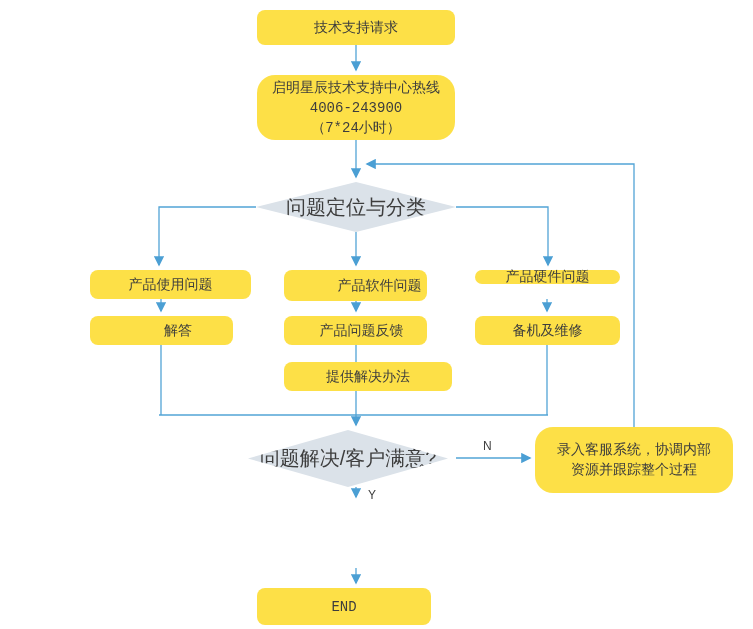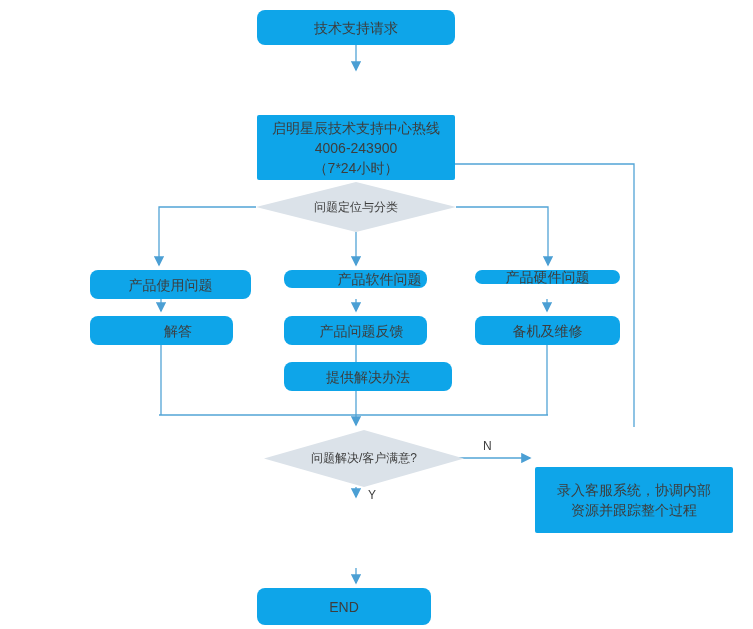--- a/index.html
+++ b/index.html
@@ -3,27 +3,27 @@
 <meta charset="utf-8">
 <style>
   html,body{margin:0;padding:0;background:#ffffff;}
   body{font-family:"Liberation Sans","DejaVu Sans",sans-serif;}
   #canvas{
     position:relative;width:753px;height:629px;background:#ffffff;overflow:hidden;
   }
   #connectors{position:absolute;left:0;top:0;width:753px;height:629px;}
   .node{
     position:absolute;display:flex;align-items:center;justify-content:center;
-    background:#0ea5e9;color:#3d3d3d;font-size:14px;text-align:center;
-    border-radius:8px;line-height:20px;box-sizing:border-box;
+    background:#fde047;color:#3d3d3d;font-size:14px;text-align:center;
+    border-radius:8px;line-height:20px;box-sizing:border-box;font-family:Liberation Mono, monospace;
   }
-  .node.big{border-radius:2px;margin-top:40px;}
+  .node.big{border-radius:18px;}
   .diamond{
     position:absolute;display:flex;align-items:center;justify-content:center;
-    background:#dbe2e9;color:#3d3d3d;font-size:12px;text-align:center;
+    background:#dbe2e9;color:#3d3d3d;font-size:20px;text-align:center;
     clip-path:polygon(50% 0%,100% 50%,50% 100%,0% 50%);
   }
   .multiline{flex-direction:column;}
   .edge-label{
     position:absolute;color:#3d3d3d;font-size:12px;line-height:12px;
   }
 </style>
 </head>
 <body>
 
@@ -67,21 +67,21 @@
   </div>
 
   <div class="diamond" style="left:256px;top:182px;width:200px;height:50px;">
     <span>问题定位与分类</span>
   </div>
 
   <div class="node" style="left:90px;top:270px;width:161px;height:29px;">
     <span>产品使用问题</span>
   </div>
 
-  <div class="node" style="left:284px;top:270px;width:143px;height:18px;padding-left:48px;">
+  <div class="node" style="left:284px;top:270px;width:143px;height:31px;padding-left:48px;">
     <span>产品软件问题</span>
   </div>
 
   <div class="node" style="left:475px;top:270px;width:145px;height:14px;">
     <span>产品硬件问题</span>
   </div>
 
   <div class="node" style="left:90px;top:316px;width:143px;height:29px;padding-left:33px;">
     <span>解答</span>
   </div>
@@ -91,21 +91,21 @@
   </div>
 
   <div class="node" style="left:475px;top:316px;width:145px;height:29px;">
     <span>备机及维修</span>
   </div>
 
   <div class="node" style="left:284px;top:362px;width:168px;height:29px;">
     <span>提供解决办法</span>
   </div>
 
-  <div class="diamond" style="left:264px;top:430px;width:200px;height:57px;">
+  <div class="diamond" style="left:248px;top:430px;width:200px;height:57px;">
     <span>问题解决/客户满意?</span>
   </div>
 
   <div class="edge-label" style="left:483px;top:440px;">N</div>
 
   <div class="edge-label" style="left:368px;top:489px;">Y</div>
 
   <div class="node big multiline" style="left:535px;top:427px;width:198px;height:66px;">
     <div>录入客服系统，协调内部</div>
     <div>资源并跟踪整个过程</div>

